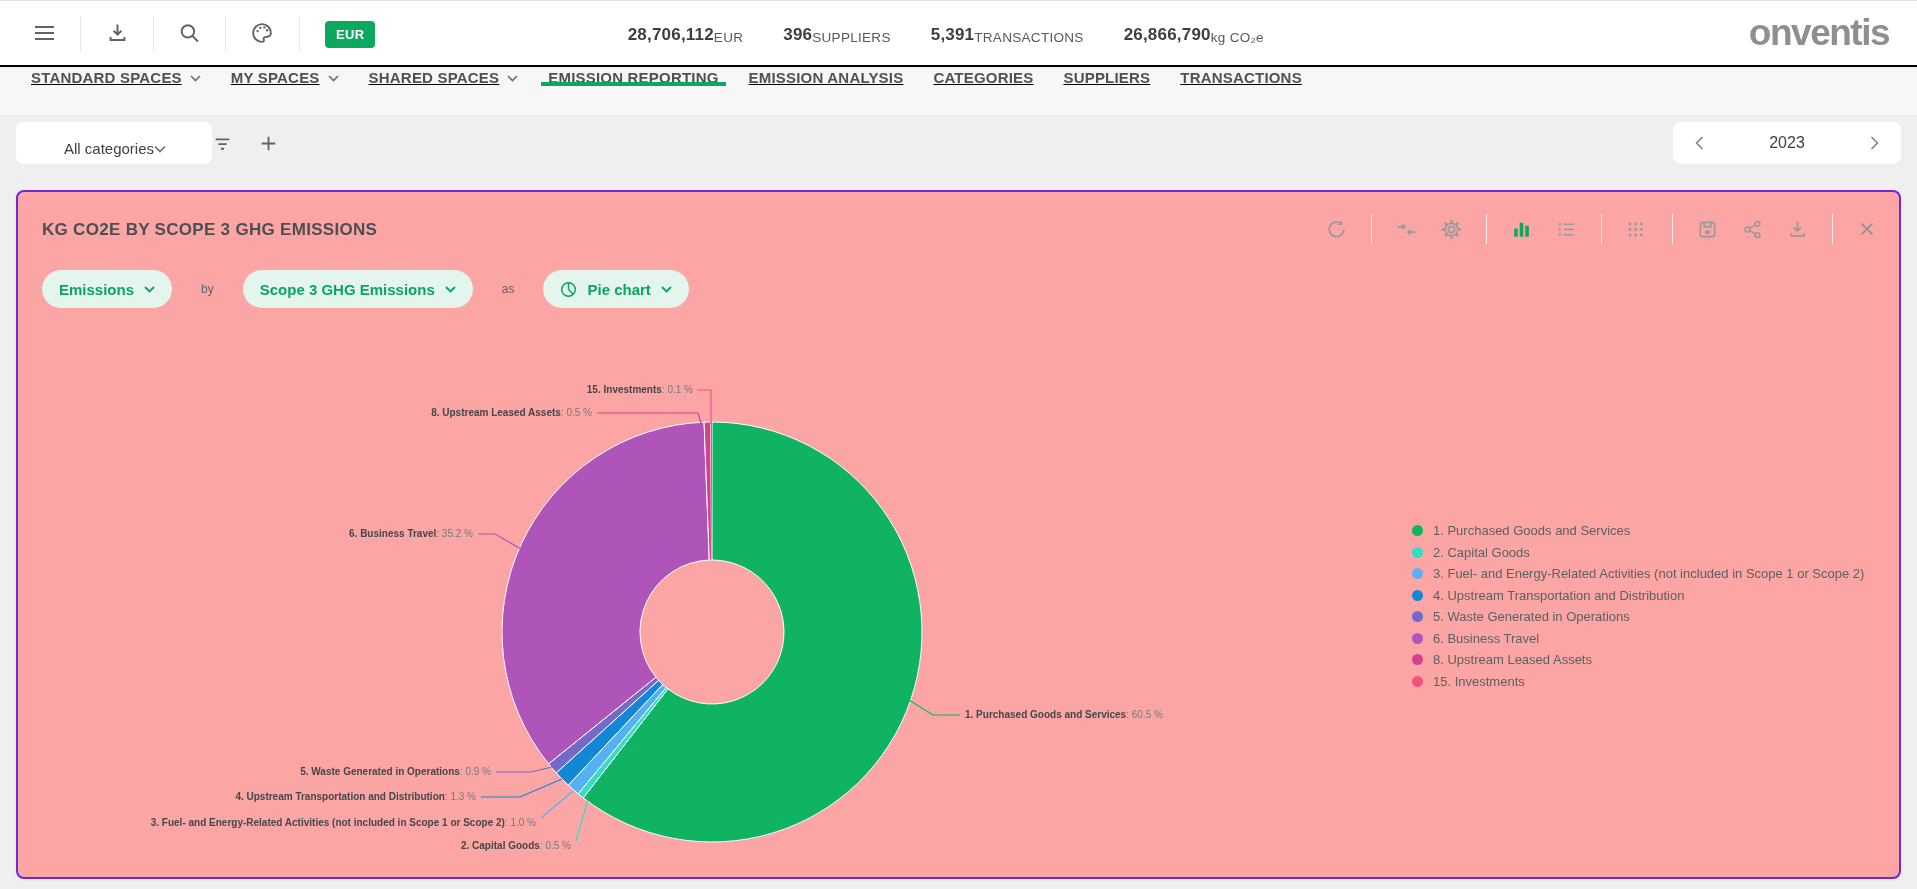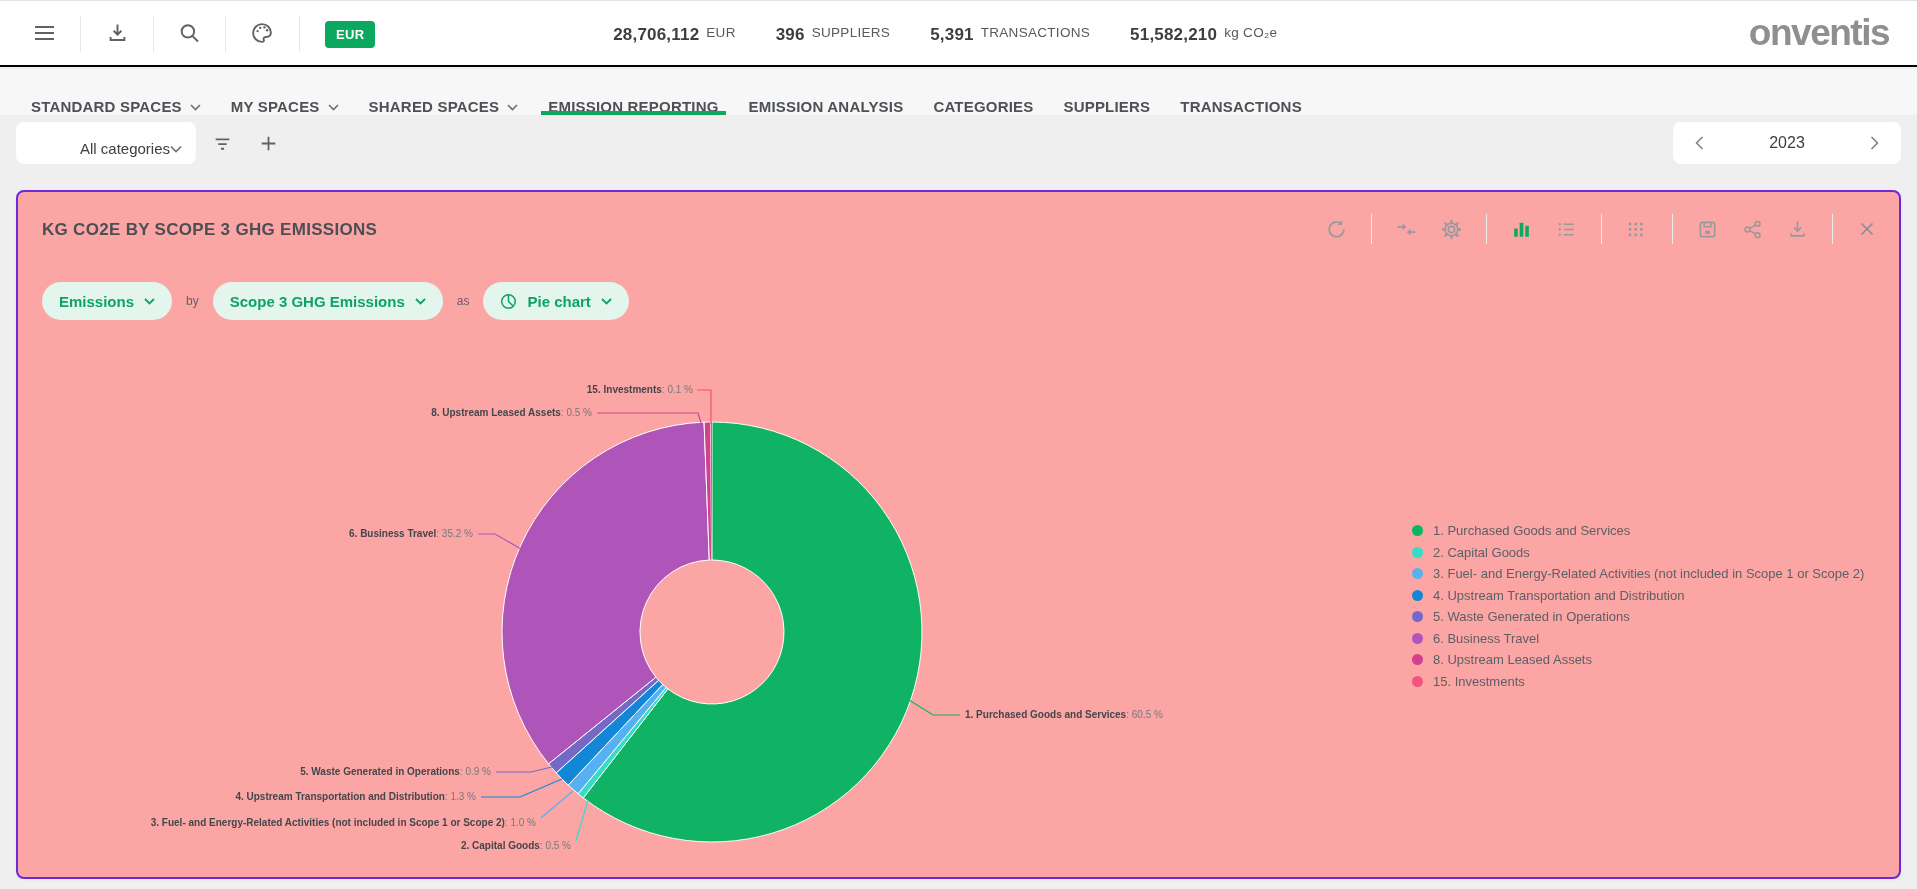--- a/index.html
+++ b/index.html
@@ -10,57 +10,57 @@
   
   .header { position:absolute; top:0; left:0; width:1917px; height:67px;
     background:#fff; border-top:1px solid #e3e3e3; border-bottom:2px solid #000000; }
   .hdr-icon { position:absolute; top:50%; transform:translateY(-50%); color:#5f6368; cursor:pointer; }
   .hdr-sep { position:absolute; top:15px; width:1px; height:36px; background:#e8e8e8; }
   .badge-eur { position:absolute; left:325px; top:20px; height:27px; padding:0 11px;
     background:#0ca860; color:#fff; font-size:13px; font-weight:700; letter-spacing:.3px;
     border-radius:4px; display:flex; align-items:center; cursor:pointer; }
   .stats { position:absolute; left:50%; top:0; height:67px; transform:translateX(-52%);
     display:flex; align-items:center; gap:40px; white-space:nowrap; }
-  .stat { display:flex; align-items:flex-start; gap:7px; }
+  .stat { display:flex; align-items:flex-end; }
   .stat .v { font-size:17px; font-weight:700; color:#3a3f44; letter-spacing:.2px; }
   .stat .u { font-size:13.5px; color:#55595e; letter-spacing:.3px; }
   .logo { position:absolute; right:28px; top:11px; font-size:37px; font-weight:700;
     color:#8f8f8f; letter-spacing:-1.5px; }
 
   
   .nav-row { position:absolute; top:69px; left:0; width:1917px; height:46px;
-    background:#f7f7f7; display:flex; align-items:flex-end; padding-left:16px; }
+    background:#f7f7f7; display:flex; align-items:flex-start; padding-left:16px;text-decoration:underline; }
   .tab { display:flex; align-items:center; gap:8px; padding:0 15px; cursor:pointer;
     font-size:15px; font-weight:700; color:#4d5156; letter-spacing:.2px; position:relative; }
   .tab.active::after { content:""; position:absolute; left:8px; right:8px; bottom:0;
     height:4px; background:#0ca860; }
   .tab .chev { color:#6b6f73; margin-top:2px; }
 
   
   .filter-row { position:absolute; top:115px; left:0; width:1917px; height:63px; background:#efefef; }
-  .cat-pill { position:absolute; left:16px; top:7px; width:180px; height:42px; background:#fff;
-    border-radius:8px; display:flex; align-items:center; justify-content:flex-end;
+  .cat-pill { position:absolute; left:16px; top:7px; width:196px; height:42px; background:#fff;
+    border-radius:8px; display:flex; align-items:center; justify-content:center;
     padding:11px 14px 0 16px; cursor:pointer; }
   .cat-pill .txt { font-size:15px; color:#3c4043; }
   .ico-btn { position:absolute; top:18px; color:#5f6368; cursor:pointer; }
   .year-pill { position:absolute; right:16px; top:7px; width:228px; height:42px; background:#fff;
     border-radius:8px; display:flex; align-items:center; justify-content:space-between; padding:0 18px; }
   .year-pill .yr { font-size:16px; color:#3c4043; }
   .year-pill .nav-ch { color:#7a7e82; cursor:pointer; padding:4px; }
 
   
   .card { position:absolute; left:16px; top:190px; width:1885px; height:689px; background:#fca5a5;
     border:2px solid #6d28d9; border-radius:8px; box-shadow:0 1px 3px rgba(0,0,0,.05); }
   .card-title { position:absolute; left:24px; top:28px; font-size:17px; font-weight:700;
     color:#4b4f54; letter-spacing:.3px; }
   .toolbar { position:absolute; right:22px; top:22px; display:flex; align-items:center; gap:24px; }
   .tb-icon { color:#97999c; cursor:pointer; display:flex; }
   .tb-sep { width:1px; height:30px; background:#ebebeb; }
 
-  .pill-row { position:absolute; left:24px; top:90px; display:flex; align-items:center; gap:14px; }
+  .pill-row { position:absolute; left:24px; top:78px; display:flex; align-items:center; gap:29px; }
   .qpill { height:38px; background:#e3f5ec; border-radius:19px; display:flex; align-items:center;
     gap:10px; padding:0 17px; font-size:15px; font-weight:700; color:#0ea365; cursor:pointer; }
   .qword { font-size:12px; color:#5f6368; }
 
   
   .chart-layer { position:absolute; inset:0; pointer-events:none; }
   .chart-layer svg .slice { pointer-events:auto; cursor:pointer; }
   .slice-label { position:absolute; white-space:nowrap; font-size:10px; line-height:18px; }
   .slice-label .nm { font-weight:700; color:#43474b; }
   .slice-label .val { color:#75797d; }
@@ -113,21 +113,21 @@
     </span>
     <span class="stat">
       <span class="v">396</span>
       <span class="u">SUPPLIERS</span>
     </span>
     <span class="stat">
       <span class="v">5,391</span>
       <span class="u">TRANSACTIONS</span>
     </span>
     <span class="stat">
-      <span class="v">51,582,210</span>
+      <span class="v">26,866,790</span>
       <span class="u">kg CO₂e</span>
     </span>
   </div>
   <div class="logo">onventis</div>
 </div>
 
 <div class="nav-row">
   <div class="tab">
     <span>STANDARD SPACES</span>
     <span class="chev">

